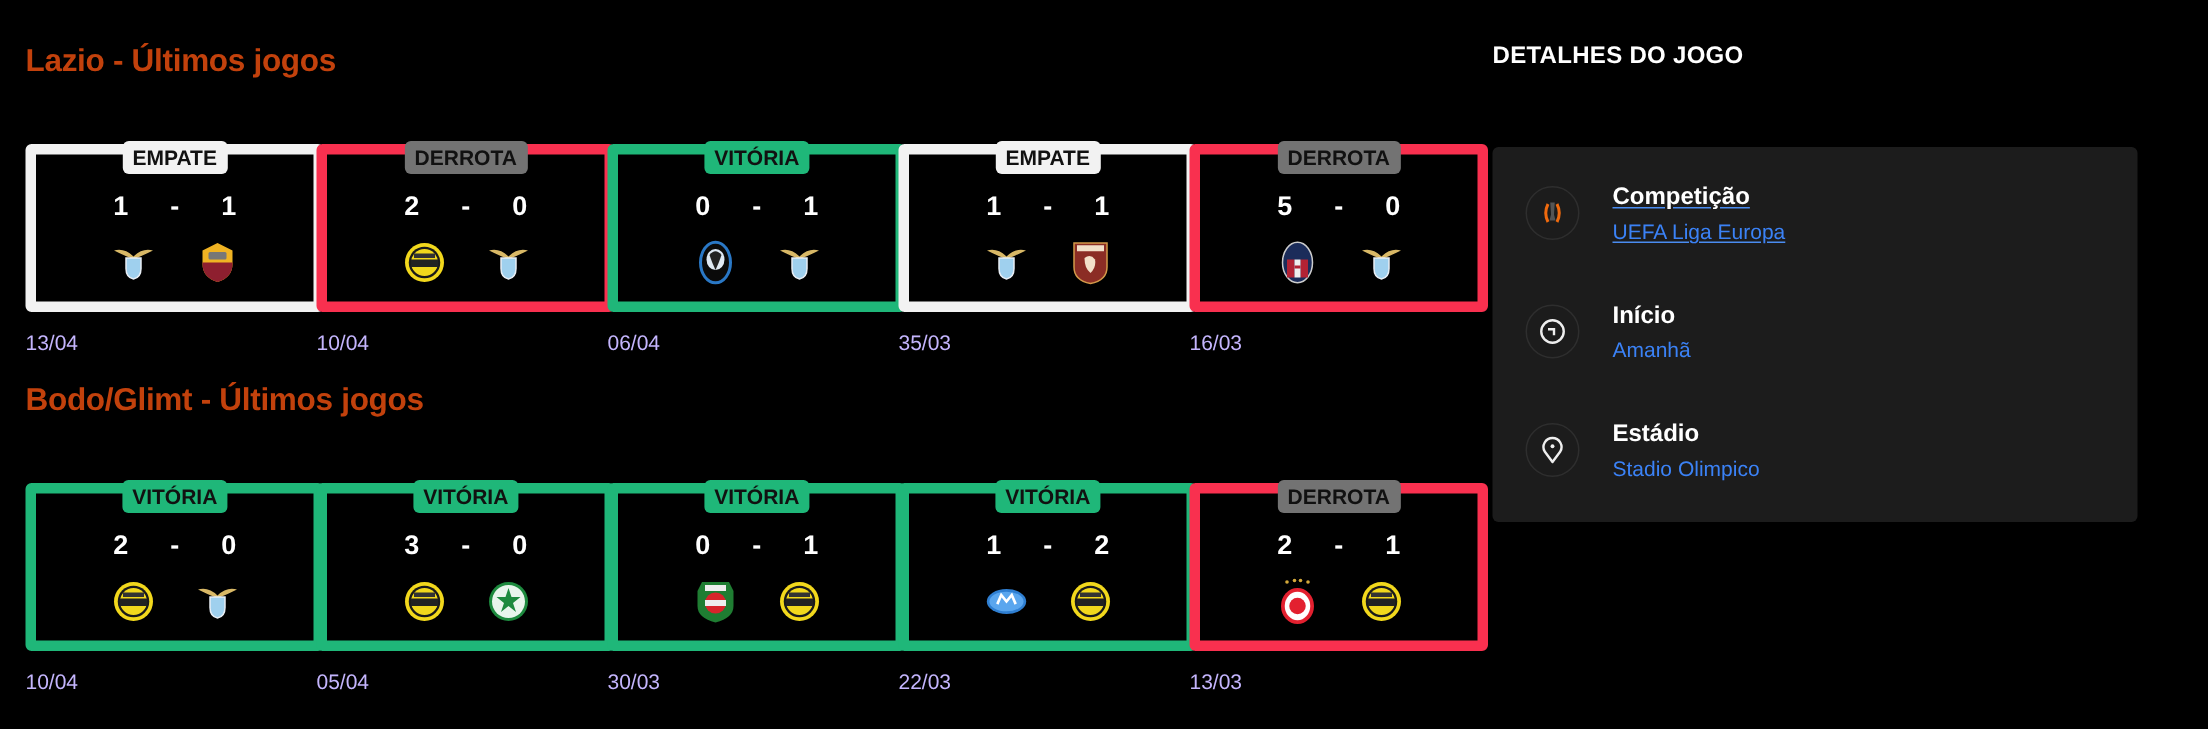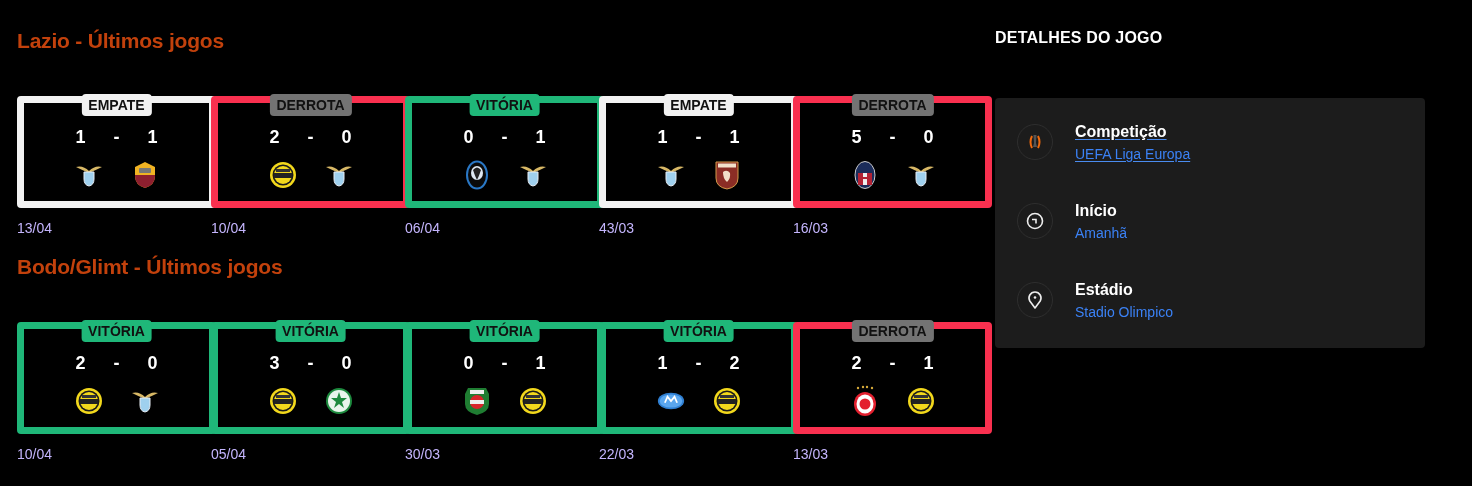--- a/index.html
+++ b/index.html
@@ -137,21 +137,21 @@
             </div>
             <div class="logo">
               <svg width="26" height="30" viewBox="0 0 26 30">
                 <path d="M2 2 H24 V18 Q24 27 13 29 Q2 27 2 18 Z" fill="#8b2d25" stroke="#d49a4a" stroke-width="1"></path>
                 <rect x="4" y="3.5" width="18" height="4" fill="#f2e0c9"></rect>
                 <path d="M9 12 q4 -3 7 1 q1 5 -3 9 q-4 -3 -4 -10z" fill="#f2e0c9"></path>
               </svg>
             </div>
           </div>
         </div>
-        <div class="date">43/03</div>
+        <div class="date">35/03</div>
       </div>
       <div class="card-wrap">
         <div class="card loss">
           <div class="badge loss">DERROTA</div>
           <div class="score">
             <span>5</span>
             <span class="dash">-</span>
             <span>0</span>
           </div>
           <div class="logos">

